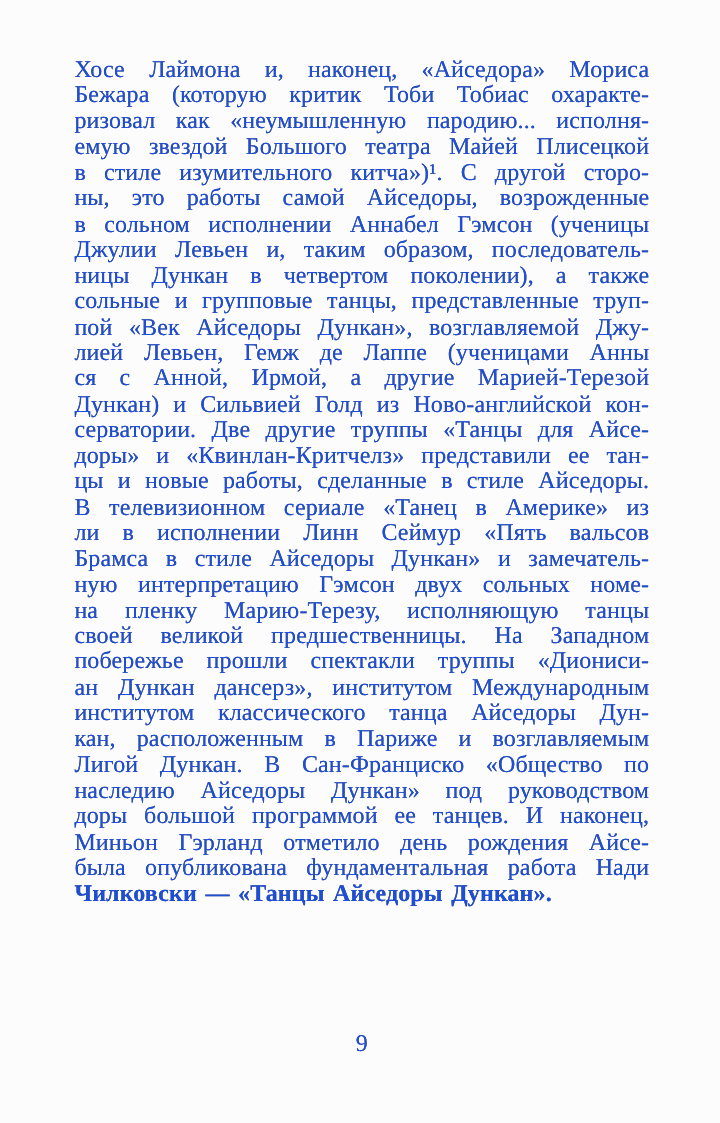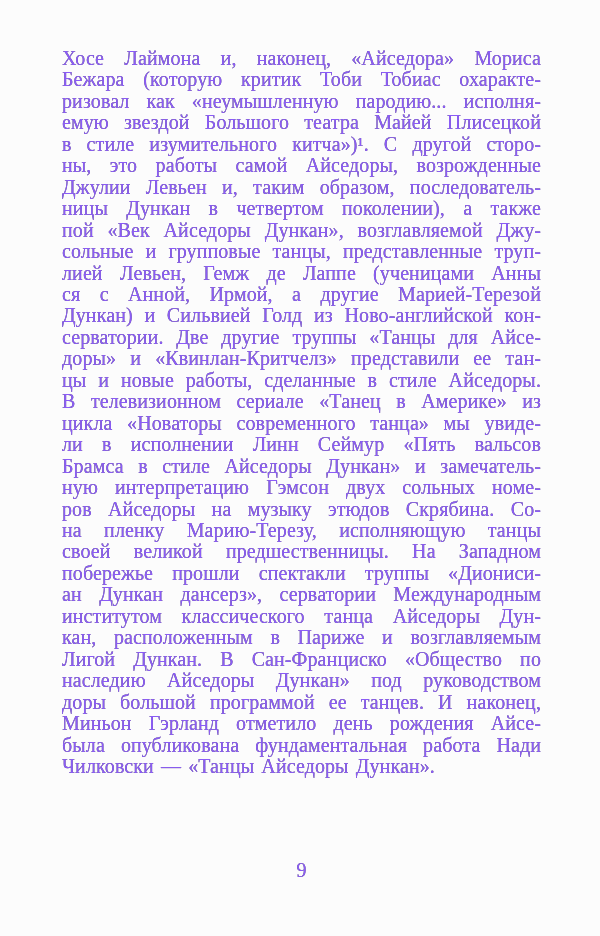--- a/index.html
+++ b/index.html
@@ -7,41 +7,42 @@
     padding: 0;
     background: #fbfbfb;
   }
   .page {
     position: relative;
     width: 600px;
     height: 936px;
     background: #fcfcfc;
     overflow: hidden;
     font-family: "Liberation Serif", "DejaVu Serif", serif;
-    color: #8b5cf6;
+    color: #1d4ed8;
   }
   .text-block {
     position: absolute;
     top: 48px;
     left: 62px;
     width: 479px;
   }
   .line {
     font-size: 20px;
     line-height: 21.45px;
     font-weight: 500;
     text-align: justify;
     text-align-last: justify;
     white-space: normal;
     text-shadow: 0 0 0.4px rgba(0,0,0,0.65);
     letter-spacing: 0.1px;
   }
   .line.last-line {
     text-align-last: left;
     word-spacing: 2px;
+    font-weight: bold;
   }
   .page-number {
     position: absolute;
     top: 860px;
     left: 62px;
     width: 479px;
     text-align: center;
     font-size: 20px;
     line-height: 21.45px;
     font-weight: 500;
@@ -52,40 +53,39 @@
 <body>
 
 <div class="page">
   <div class="text-block">
     <div class="line">Хосе Лаймона и, наконец, «Айседора» Мориса</div>
     <div class="line">Бежара (которую критик Тоби Тобиас охаракте-</div>
     <div class="line">ризовал как «неумышленную пародию... исполня-</div>
     <div class="line">емую звездой Большого театра Майей Плисецкой</div>
     <div class="line">в стиле изумительного китча»)¹. С другой сторо-</div>
     <div class="line">ны, это работы самой Айседоры, возрожденные</div>
+    <div class="line">в сольном исполнении Аннабел Гэмсон (ученицы</div>
     <div class="line">Джулии Левьен и, таким образом, последователь-</div>
     <div class="line">ницы Дункан в четвертом поколении), а также</div>
+    <div class="line">сольные и групповые танцы, представленные труп-</div>
     <div class="line">пой «Век Айседоры Дункан», возглавляемой Джу-</div>
-    <div class="line">сольные и групповые танцы, представленные труп-</div>
     <div class="line">лией Левьен, Гемж де Лаппе (ученицами Анны</div>
     <div class="line">ся с Анной, Ирмой, а другие Марией-Терезой</div>
     <div class="line">Дункан) и Сильвией Голд из Ново-английской кон-</div>
     <div class="line">серватории. Две другие труппы «Танцы для Айсе-</div>
     <div class="line">доры» и «Квинлан-Критчелз» представили ее тан-</div>
     <div class="line">цы и новые работы, сделанные в стиле Айседоры.</div>
     <div class="line">В телевизионном сериале «Танец в Америке» из</div>
-    <div class="line">цикла «Новаторы современного танца» мы увиде-</div>
     <div class="line">ли в исполнении Линн Сеймур «Пять вальсов</div>
     <div class="line">Брамса в стиле Айседоры Дункан» и замечатель-</div>
     <div class="line">ную интерпретацию Гэмсон двух сольных номе-</div>
-    <div class="line">ров Айседоры на музыку этюдов Скрябина. Со-</div>
     <div class="line">на пленку Марию-Терезу, исполняющую танцы</div>
     <div class="line">своей великой предшественницы. На Западном</div>
     <div class="line">побережье прошли спектакли труппы «Диониси-</div>
-    <div class="line">ан Дункан дансерз», серватории Международным</div>
+    <div class="line">ан Дункан дансерз», институтом Международным</div>
     <div class="line">институтом классического танца Айседоры Дун-</div>
     <div class="line">кан, расположенным в Париже и возглавляемым</div>
     <div class="line">Лигой Дункан. В Сан-Франциско «Общество по</div>
     <div class="line">наследию Айседоры Дункан» под руководством</div>
     <div class="line">доры большой программой ее танцев. И наконец,</div>
     <div class="line">Миньон Гэрланд отметило день рождения Айсе-</div>
     <div class="line">была опубликована фундаментальная работа Нади</div>
     <div class="line last-line">Чилковски — «Танцы Айседоры Дункан».</div>
   </div>
   <div class="page-number">9</div>

